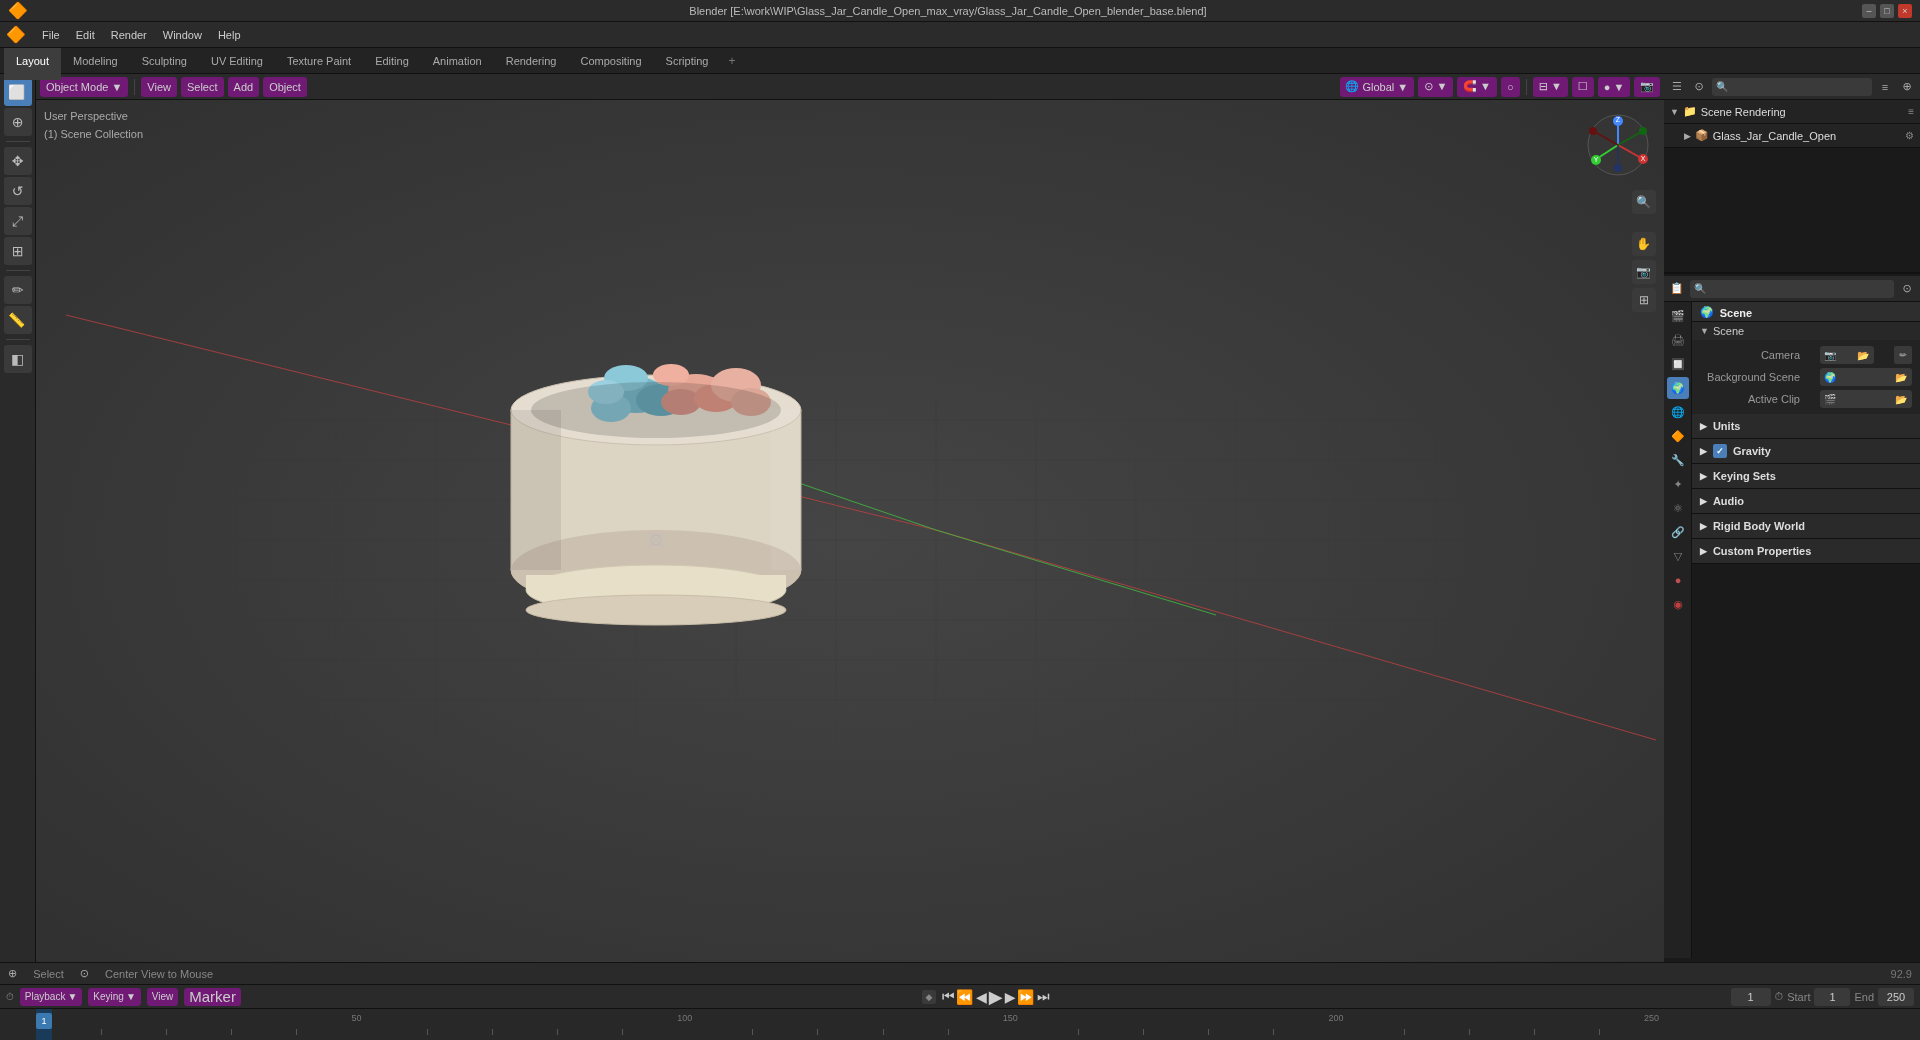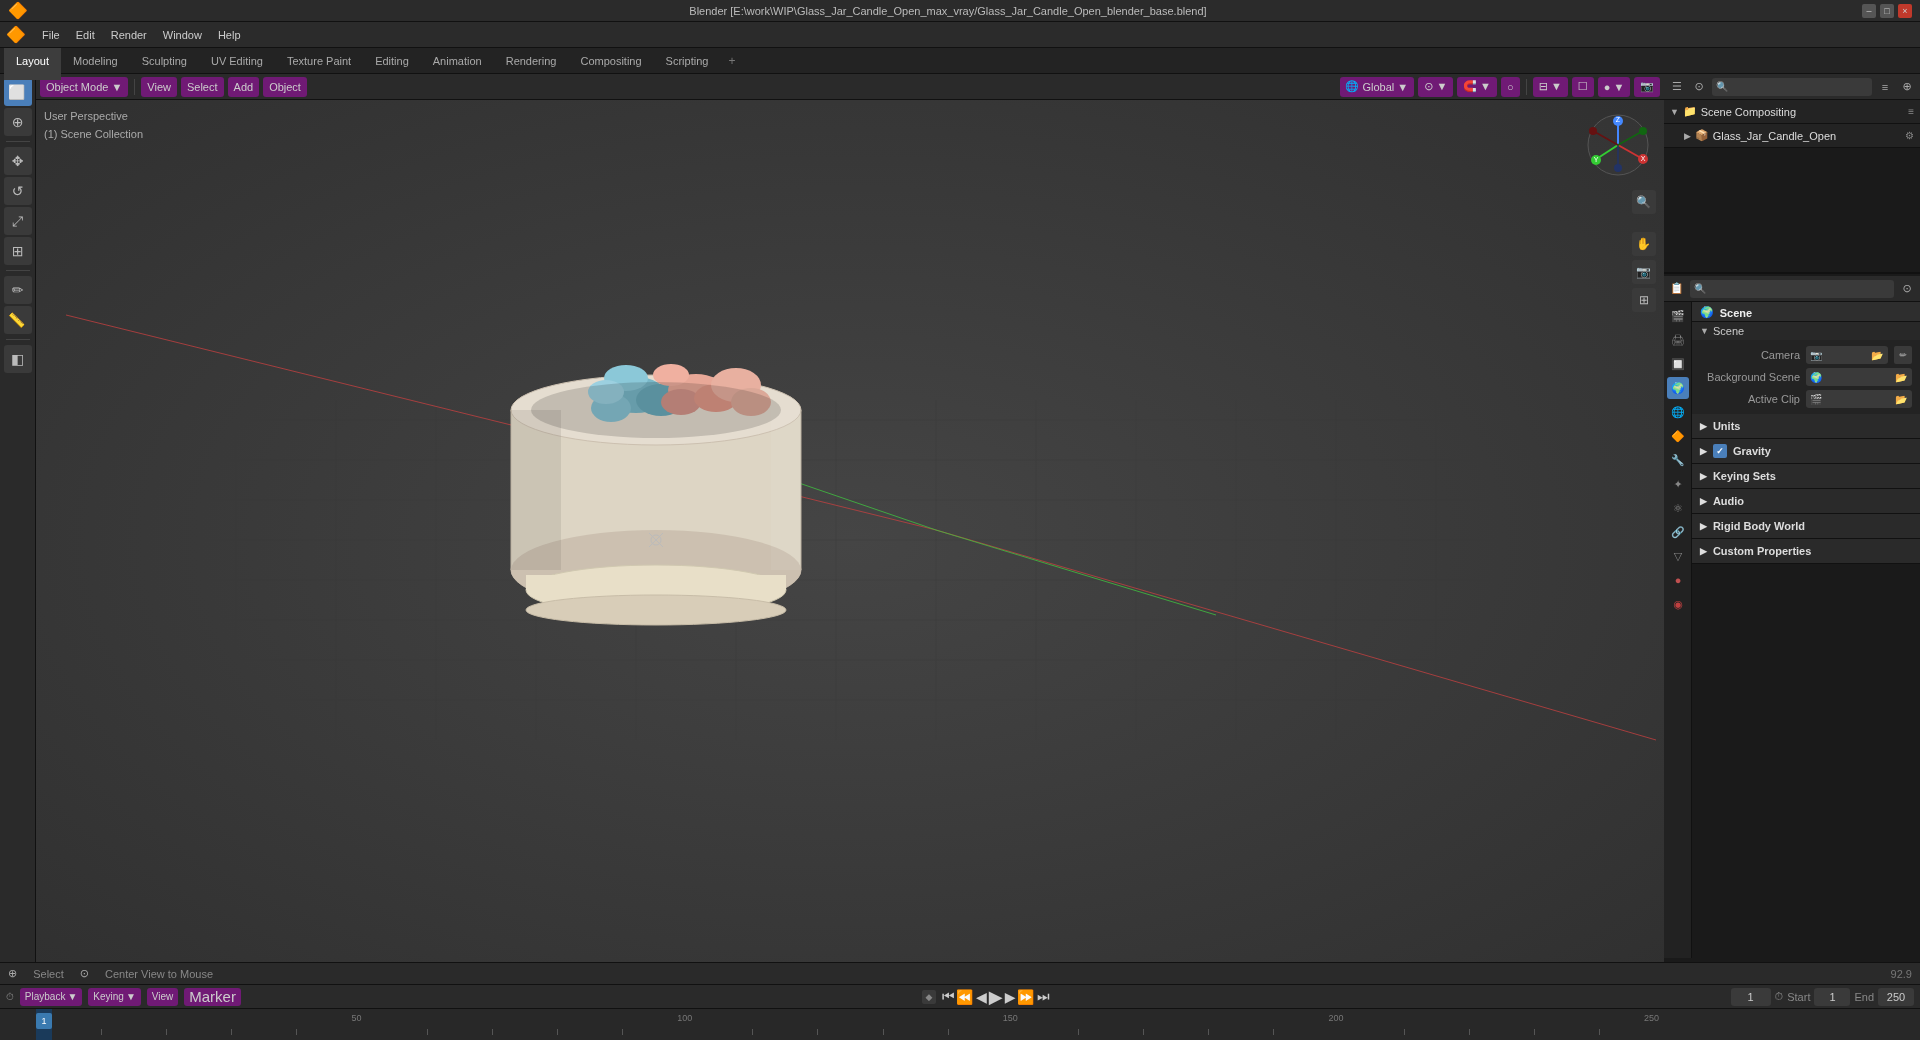--- a/index.html
+++ b/index.html
@@ -246,21 +246,21 @@
       gap: 6px;
     }
     .prop-section-content {
       padding: 4px 8px;
       background: #232323;
     }
     .prop-row {
       display: flex;
       align-items: center;
       height: 22px;
-      gap: 6px;
+      gap: 20px;
       font-size: 11px;
     }
     .prop-label {
       color: #999;
       width: 100px;
       text-align: right;
       flex-shrink: 0;
     }
     .prop-value {
       flex: 1;
@@ -738,21 +738,21 @@
       <div class="outliner-search">
         <span style="font-size:10px;">🔍</span>
       </div>
       <div class="rh-icon">≡</div>
       <div class="rh-icon">⊕</div>
     </div>
 
     <div style="height:24px;background:#232323;display:flex;align-items:center;padding:0 6px;gap:4px;font-size:11px;border-bottom:1px solid #111;">
       <span style="color:#aaa;font-size:9px;">▼</span>
       <span style="color:#aaa;">📁</span>
-      <span style="color:#ddd;">Scene Compositing</span>
+      <span style="color:#ddd;">Scene Rendering</span>
       <div style="flex:1"></div>
       <span style="font-size:10px;color:#888;">≡</span>
     </div>
 
     <div style="height:24px;background:#232323;display:flex;align-items:center;padding:0 6px 0 20px;gap:4px;font-size:11px;border-bottom:1px solid #111;">
       <span style="color:#aaa;font-size:9px;">▶</span>
       <span style="color:#aaa;">📦</span>
       <span style="color:#ddd;">Glass_Jar_Candle_Open</span>
       <div style="flex:1"></div>
       <span style="font-size:10px;color:#888;">⚙</span>

